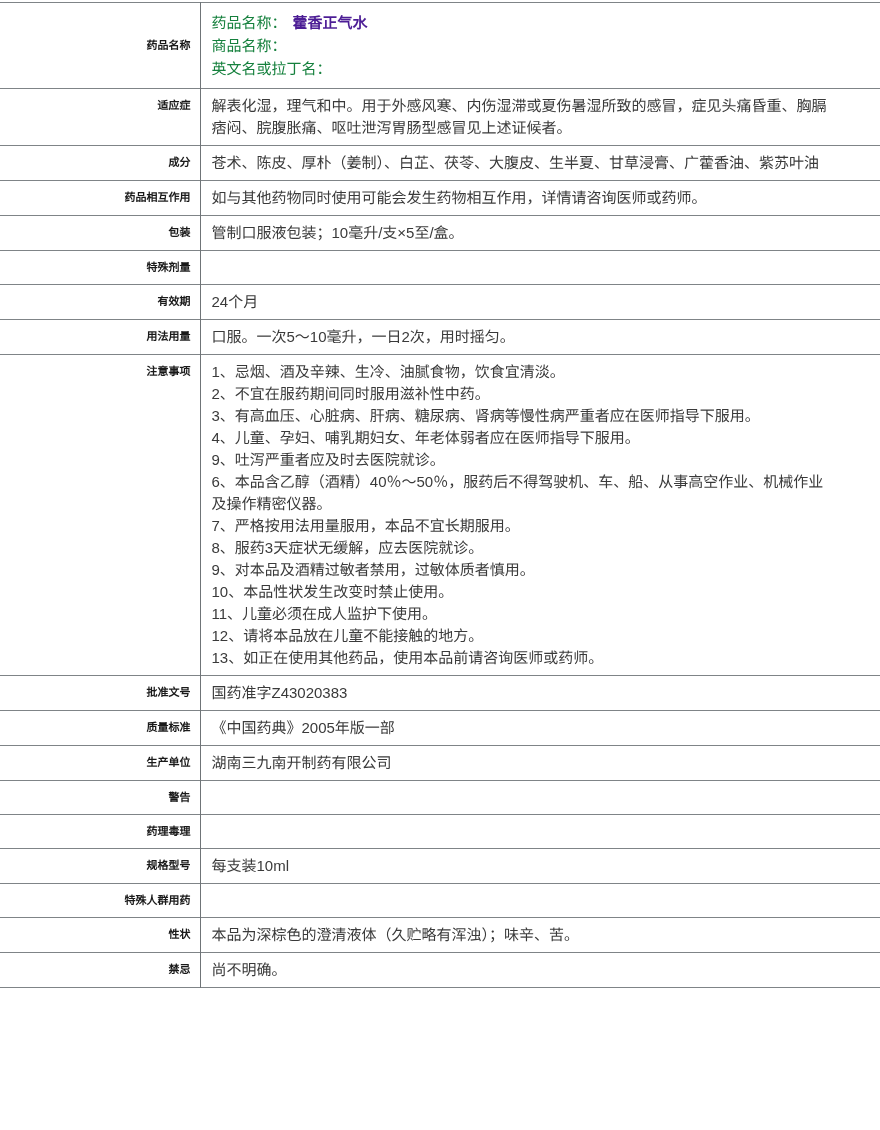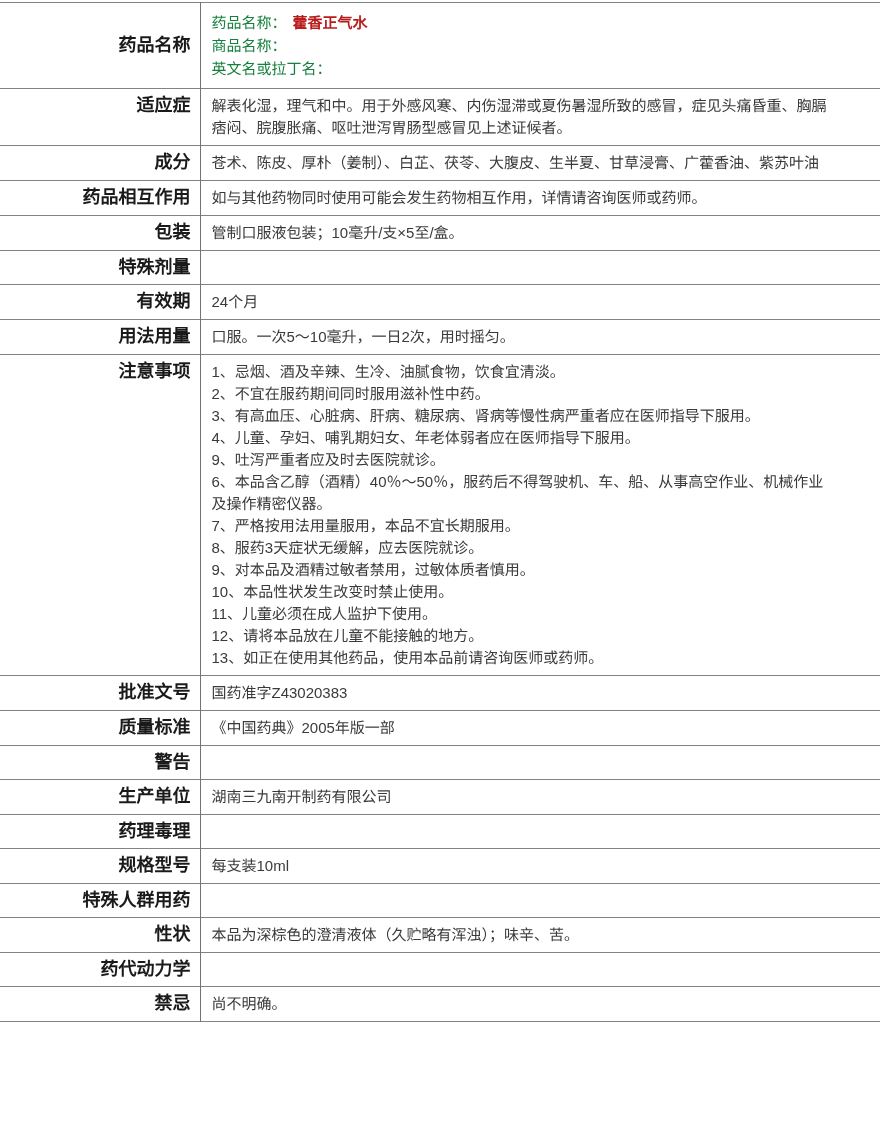--- a/index.html
+++ b/index.html
@@ -27,21 +27,21 @@
   }
   table.drug-table tr:last-child {
     border-bottom: 1px solid #7f8487;
   }
   td.label-cell {
     width: 200px;
     border-right: 1px solid #6f7477;
     text-align: right;
     vertical-align: top;
     font-weight: bold;
-    font-size: 18px;
+    font-size: 11px;
     color: #1a1a1a;
     padding: 6px 9px 6px 4px;
     line-height: 21px;
     box-sizing: border-box;
   }
   td.value-cell {
     vertical-align: top;
     font-size: 15px;
     color: #3a3a3a;
     padding: 6px 10px 6px 11px;
@@ -61,21 +61,21 @@
     padding-top: 8px;
     padding-bottom: 8px;
   }
   .field-line {
     line-height: 23px;
   }
   .field-prefix {
     color: #15803d;
   }
   .field-value {
-    color: #b91c1c;
+    color: #4c1d95;
     font-weight: bold;
     margin-left: 6px;
   }
   .note-line {
     line-height: 22px;
     max-width: 625px;
   }
 </style>
 </head>
 <body>
@@ -157,32 +157,32 @@
             <span class="value-text">国药准字Z43020383</span>
           </td>
         </tr>
         <tr>
           <td class="label-cell">质量标准</td>
           <td class="value-cell">
             <span class="value-text">《中国药典》2005年版一部</span>
           </td>
         </tr>
         <tr>
+          <td class="label-cell">生产单位</td>
+          <td class="value-cell">
+            <span class="value-text">湖南三九南开制药有限公司</span>
+          </td>
+        </tr>
+        <tr>
           <td class="label-cell">警告</td>
           <td class="value-cell">
             <span class="value-text"></span>
           </td>
         </tr>
         <tr>
-          <td class="label-cell">生产单位</td>
-          <td class="value-cell">
-            <span class="value-text">湖南三九南开制药有限公司</span>
-          </td>
-        </tr>
-        <tr>
           <td class="label-cell">药理毒理</td>
           <td class="value-cell">
             <span class="value-text"></span>
           </td>
         </tr>
         <tr>
           <td class="label-cell">规格型号</td>
           <td class="value-cell">
             <span class="value-text">每支装10ml</span>
           </td>
@@ -190,26 +190,20 @@
         <tr>
           <td class="label-cell">特殊人群用药</td>
           <td class="value-cell">
             <span class="value-text"></span>
           </td>
         </tr>
         <tr>
           <td class="label-cell">性状</td>
           <td class="value-cell">
             <span class="value-text">本品为深棕色的澄清液体（久贮略有浑浊）；味辛、苦。</span>
-          </td>
-        </tr>
-        <tr>
-          <td class="label-cell">药代动力学</td>
-          <td class="value-cell">
-            <span class="value-text"></span>
           </td>
         </tr>
         <tr>
           <td class="label-cell">禁忌</td>
           <td class="value-cell">
             <span class="value-text">尚不明确。</span>
           </td>
         </tr>
       </tbody>
   </table>

